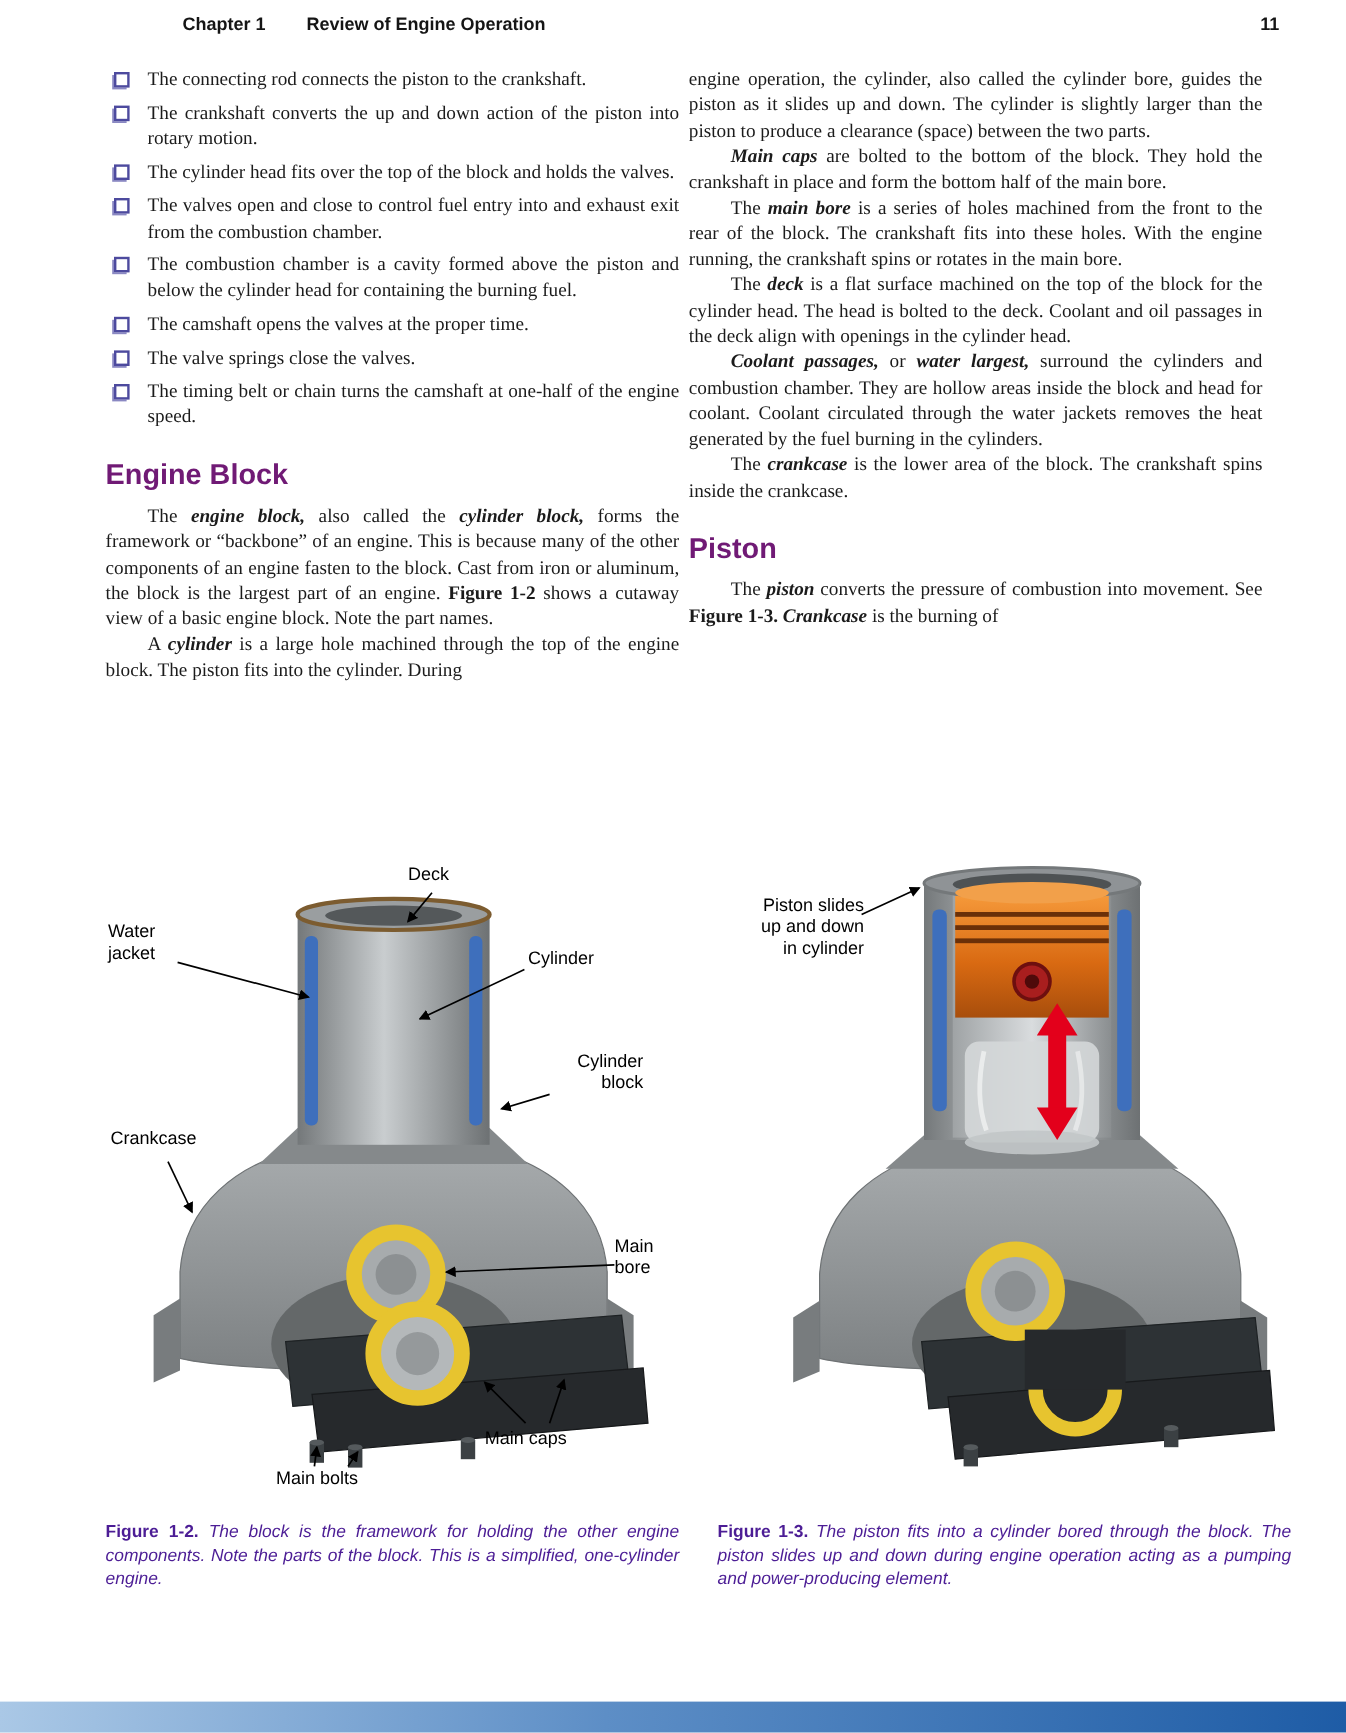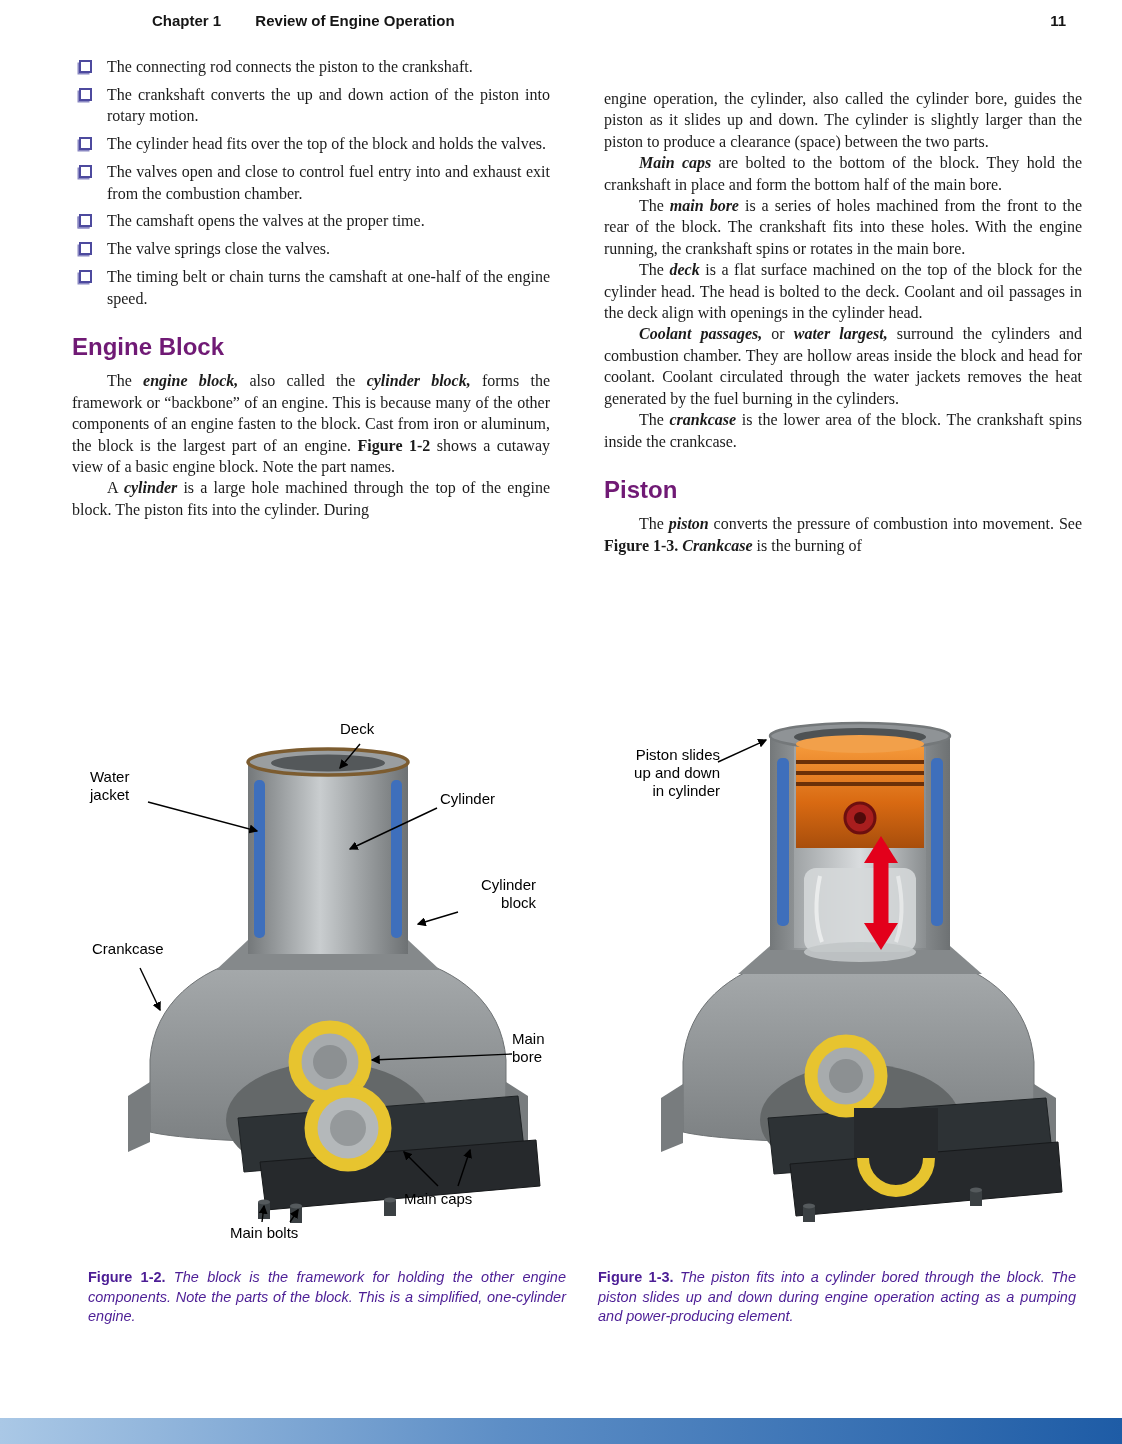--- a/index.html
+++ b/index.html
@@ -6,22 +6,22 @@
   .page{position:relative;width:1122px;height:1444px;background:#ffffff;overflow:hidden;
         font-family:"Liberation Serif",serif;color:#1b1b1b;margin:0 auto;}
 
   
   .pagehead{position:absolute;left:152px;right:56px;top:12px;display:flex;justify-content:space-between;
             font-family:"Liberation Sans",sans-serif;font-weight:bold;font-size:15px;color:#151515;}
   .ph-left span + span{margin-left:30px;}
 
   
   .col{position:absolute;top:56px;width:478px;font-size:16px;line-height:21.4px;text-align:justify;}
-  .col-left{left:72px;}
-  .col-right{left:604px;margin-top:32px;}
+  .col-left{left:88px;}
+  .col-right{left:574px;}
   ul.bullets{list-style:none;margin:0;padding:0;}
   ul.bullets li{position:relative;padding-left:35px;margin-bottom:6.5px;}
   .bx{position:absolute;left:7px;top:4px;width:9px;height:9px;border:2px solid #4d4a9e;
       box-shadow:-2px 2px 0 -0.5px #8a88c2;background:#fff;}
   h2{font-family:"Liberation Sans",sans-serif;font-size:24px;font-weight:bold;color:#701a75;
      margin:25px 0 10px 0;line-height:1.1;text-align:left;}
   p{margin:0;}
   p.indent{text-indent:35px;}
   .seg-b{font-weight:bold;}
   .seg-i{font-style:italic;}
@@ -55,21 +55,21 @@
     </div>
     <span>11</span>
   </header>
 
   <section class="col col-left">
     <ul class="bullets">
       <li><span class="bx"></span><span>The connecting rod connects the piston to the crankshaft.</span></li>
       <li><span class="bx"></span><span>The crankshaft converts the up and down action of the piston into rotary motion.</span></li>
       <li><span class="bx"></span><span>The cylinder head fits over the top of the block and holds the valves.</span></li>
       <li><span class="bx"></span><span>The valves open and close to control fuel entry into and exhaust exit from the combustion chamber.</span></li>
-      <li><span class="bx"></span></li>
+      <li><span class="bx"></span><span>The combustion chamber is a cavity formed above the piston and below the cylinder head for containing the burning fuel.</span></li>
       <li><span class="bx"></span><span>The camshaft opens the valves at the proper time.</span></li>
       <li><span class="bx"></span><span>The valve springs close the valves.</span></li>
       <li><span class="bx"></span><span>The timing belt or chain turns the camshaft at one-half of the engine speed.</span></li>
     </ul>
     <h2>Engine Block</h2>
     <p class="indent"><span>The </span><span class="seg-b seg-i">engine block,</span><span> also called the </span><span class="seg-b seg-i">cylinder block,</span><span> forms the framework or “backbone” of an engine. This is because many of the other components of an engine fasten to the block. Cast from iron or aluminum, the block is the largest part of an engine. </span><span class="seg-b">Figure 1-2</span><span> shows a cutaway view of a basic engine block. Note the part names.</span></p>
     <p class="indent"><span>A </span><span class="seg-b seg-i">cylinder</span><span> is a large hole machined through the top of the engine block. The piston fits into the cylinder. During</span></p>
   </section>
 
   <section class="col col-right">

